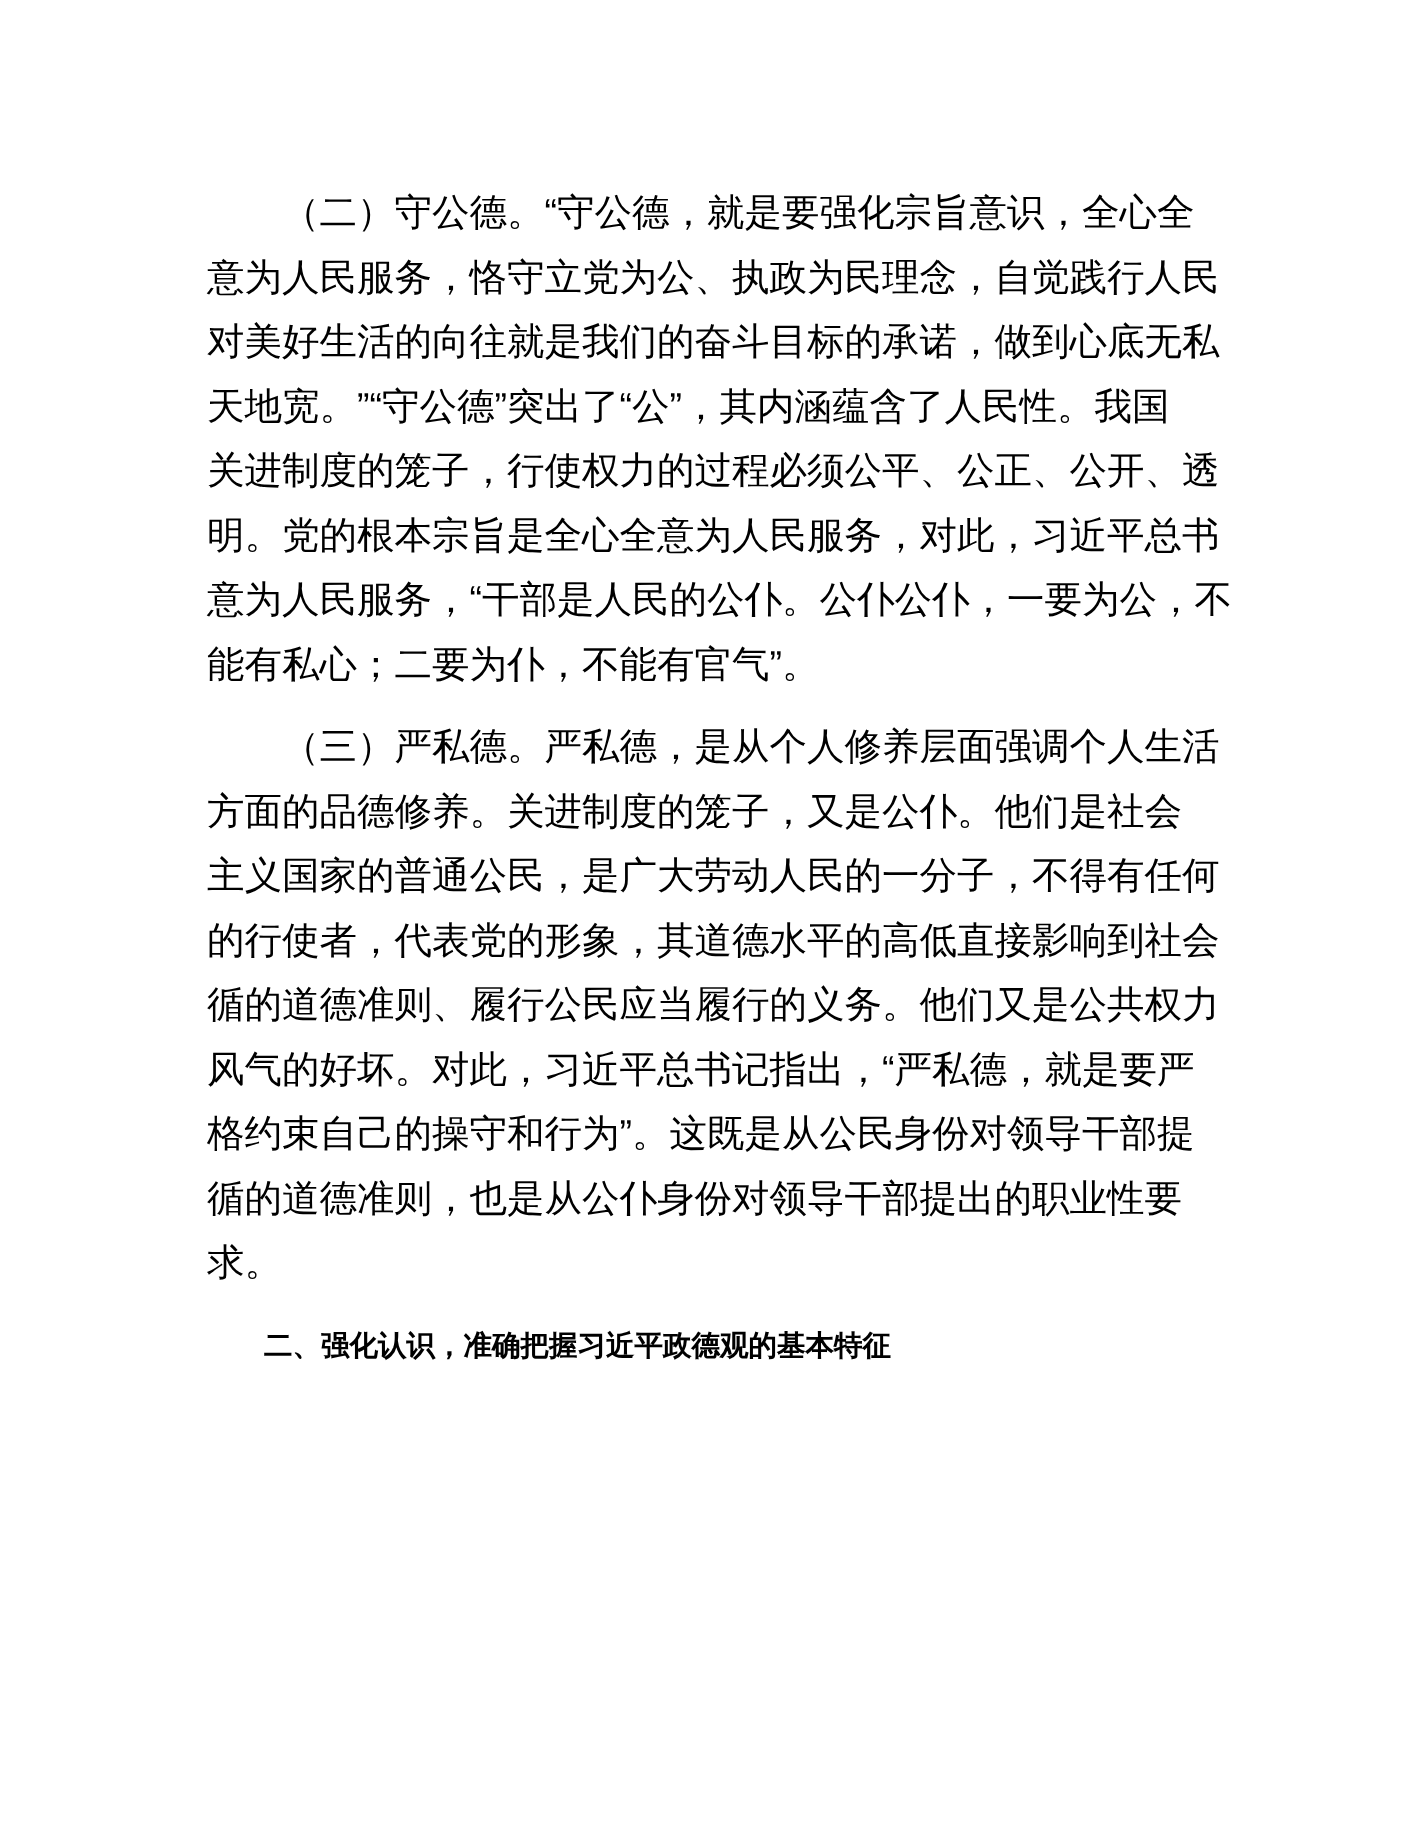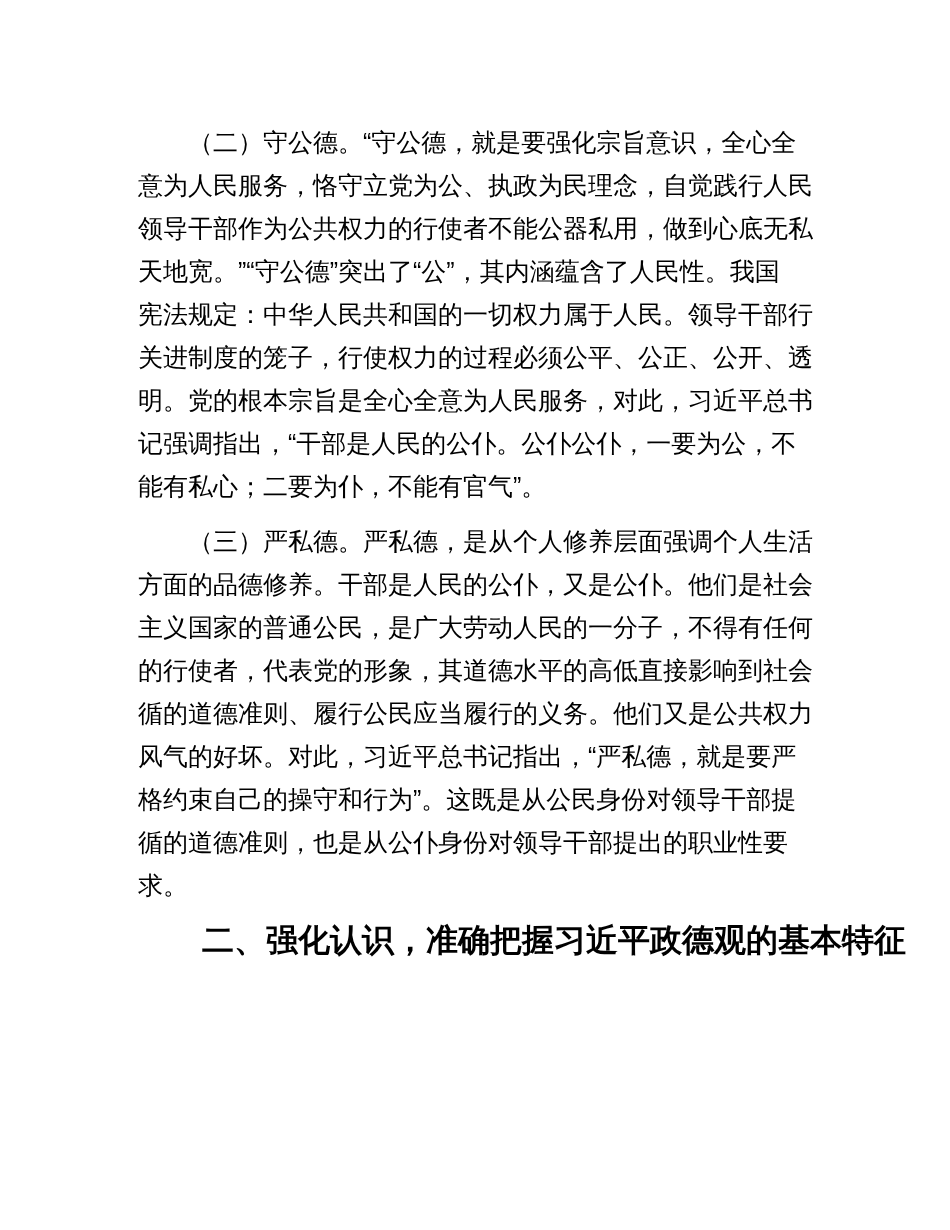--- a/index.html
+++ b/index.html
@@ -28,49 +28,48 @@
     font-size: 25px;
     line-height: 43px;
     white-space: nowrap;
     letter-spacing: 0;
     color: #000000;
   }
   .indent {
     text-indent: 2em;
   }
   .heading {
-    font-size: 32px;
+    font-size: 19px;
     line-height: 43px;
     font-weight: bold;
     margin: 0;
     white-space: nowrap;
     color: #000000;
   }
 </style>
 </head>
 <body>
 
 <div class="page">
   <div class="doc">
 
     <div class="para">
       <div class="line indent">（二）守公德。“守公德，就是要强化宗旨意识，全心全</div>
       <div class="line">意为人民服务，恪守立党为公、执政为民理念，自觉践行人民</div>
-      <div class="line">领导干部作为公共权力的行使者不能公器私用，做到心底无私</div>
+      <div class="line">对美好生活的向往就是我们的奋斗目标的承诺，做到心底无私</div>
       <div class="line">天地宽。”“守公德”突出了“公”，其内涵蕴含了人民性。我国</div>
-      <div class="line">宪法规定：中华人民共和国的一切权力属于人民。领导干部行</div>
       <div class="line">关进制度的笼子，行使权力的过程必须公平、公正、公开、透</div>
       <div class="line">明。党的根本宗旨是全心全意为人民服务，对此，习近平总书</div>
-      <div class="line">记强调指出，“干部是人民的公仆。公仆公仆，一要为公，不</div>
+      <div class="line">意为人民服务，“干部是人民的公仆。公仆公仆，一要为公，不</div>
       <div class="line">能有私心；二要为仆，不能有官气”。</div>
     </div>
 
     <div class="para">
       <div class="line indent">（三）严私德。严私德，是从个人修养层面强调个人生活</div>
-      <div class="line">方面的品德修养。干部是人民的公仆，又是公仆。他们是社会</div>
+      <div class="line">方面的品德修养。关进制度的笼子，又是公仆。他们是社会</div>
       <div class="line">主义国家的普通公民，是广大劳动人民的一分子，不得有任何</div>
       <div class="line">的行使者，代表党的形象，其道德水平的高低直接影响到社会</div>
       <div class="line">循的道德准则、履行公民应当履行的义务。他们又是公共权力</div>
       <div class="line">风气的好坏。对此，习近平总书记指出，“严私德，就是要严</div>
       <div class="line">格约束自己的操守和行为”。这既是从公民身份对领导干部提</div>
       <div class="line">循的道德准则，也是从公仆身份对领导干部提出的职业性要</div>
       <div class="line">求。</div>
     </div>
 
     <h2 class="heading indent">二、强化认识，准确把握习近平政德观的基本特征</h2>

